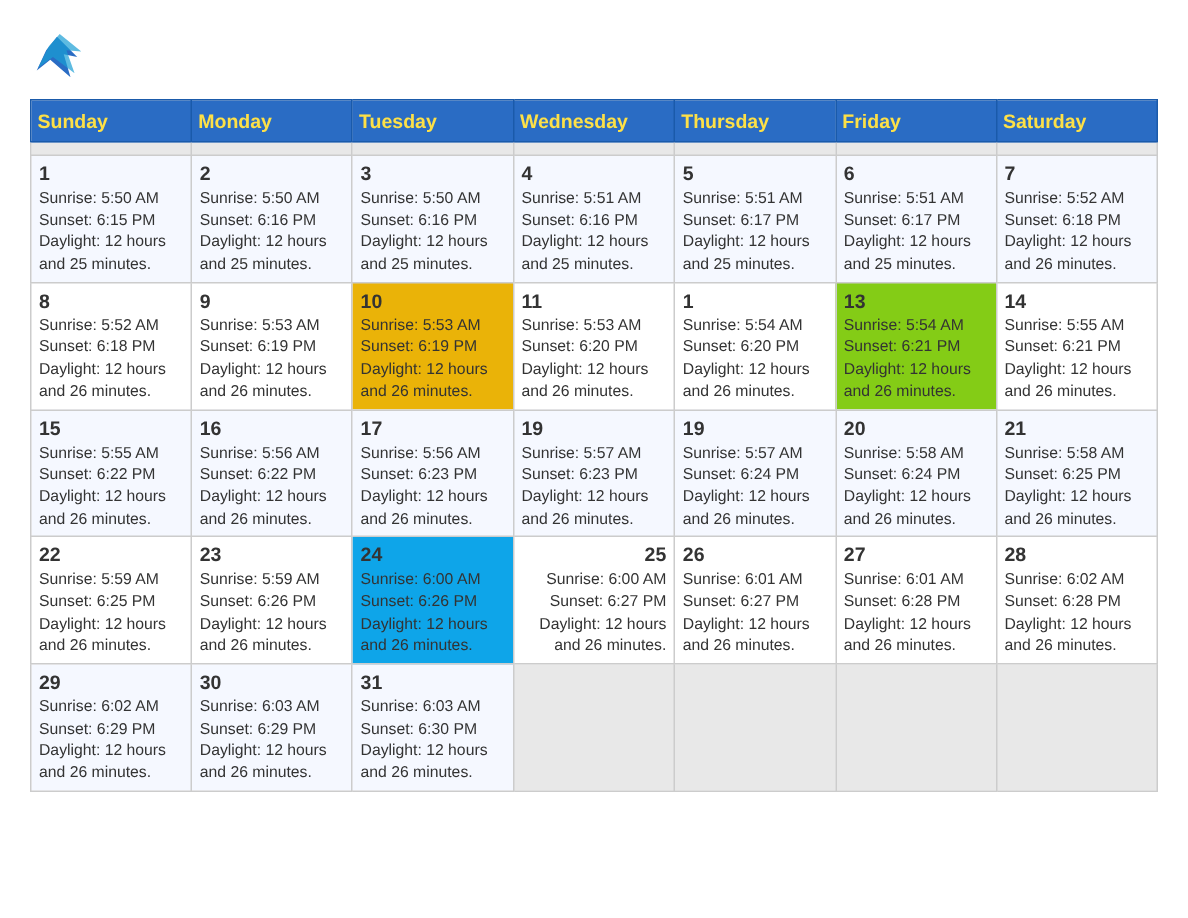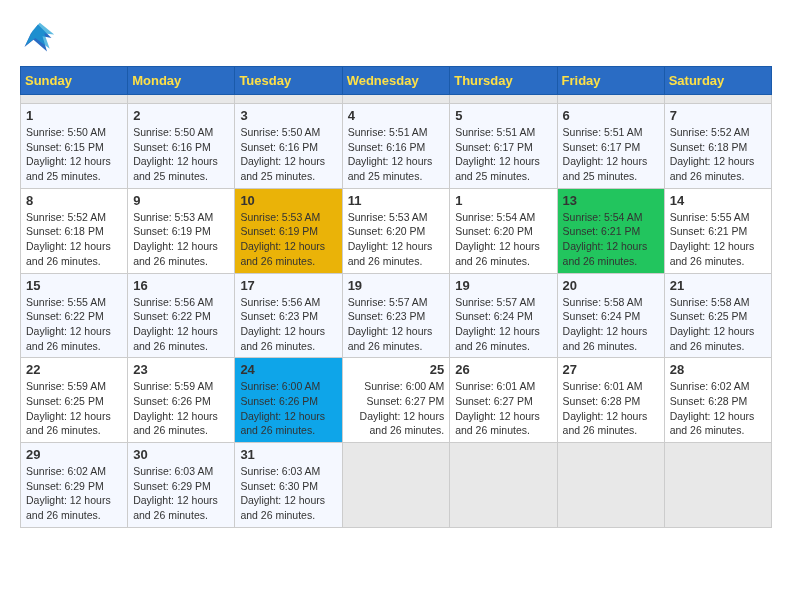--- a/index.html
+++ b/index.html
@@ -206,21 +206,21 @@
 Daylight: 12 hours
 and 26 minutes.</div>
         </td>
         <td style="background: rgb(255, 255, 255);">
           <span class="day-num">1</span>
           <div class="day-info" style="white-space: pre-line;">Sunrise: 5:54 AM
 Sunset: 6:20 PM
 Daylight: 12 hours
 and 26 minutes.</div>
         </td>
-        <td style="background: #22c55e;">
+        <td style="background: #84cc16;">
           <span class="day-num">13</span>
           <div class="day-info" style="white-space: pre-line;">Sunrise: 5:54 AM
 Sunset: 6:21 PM
 Daylight: 12 hours
 and 26 minutes.</div>
         </td>
         <td style="background: rgb(255, 255, 255);">
           <span class="day-num">14</span>
           <div class="day-info" style="white-space: pre-line;">Sunrise: 5:55 AM
 Sunset: 6:21 PM

